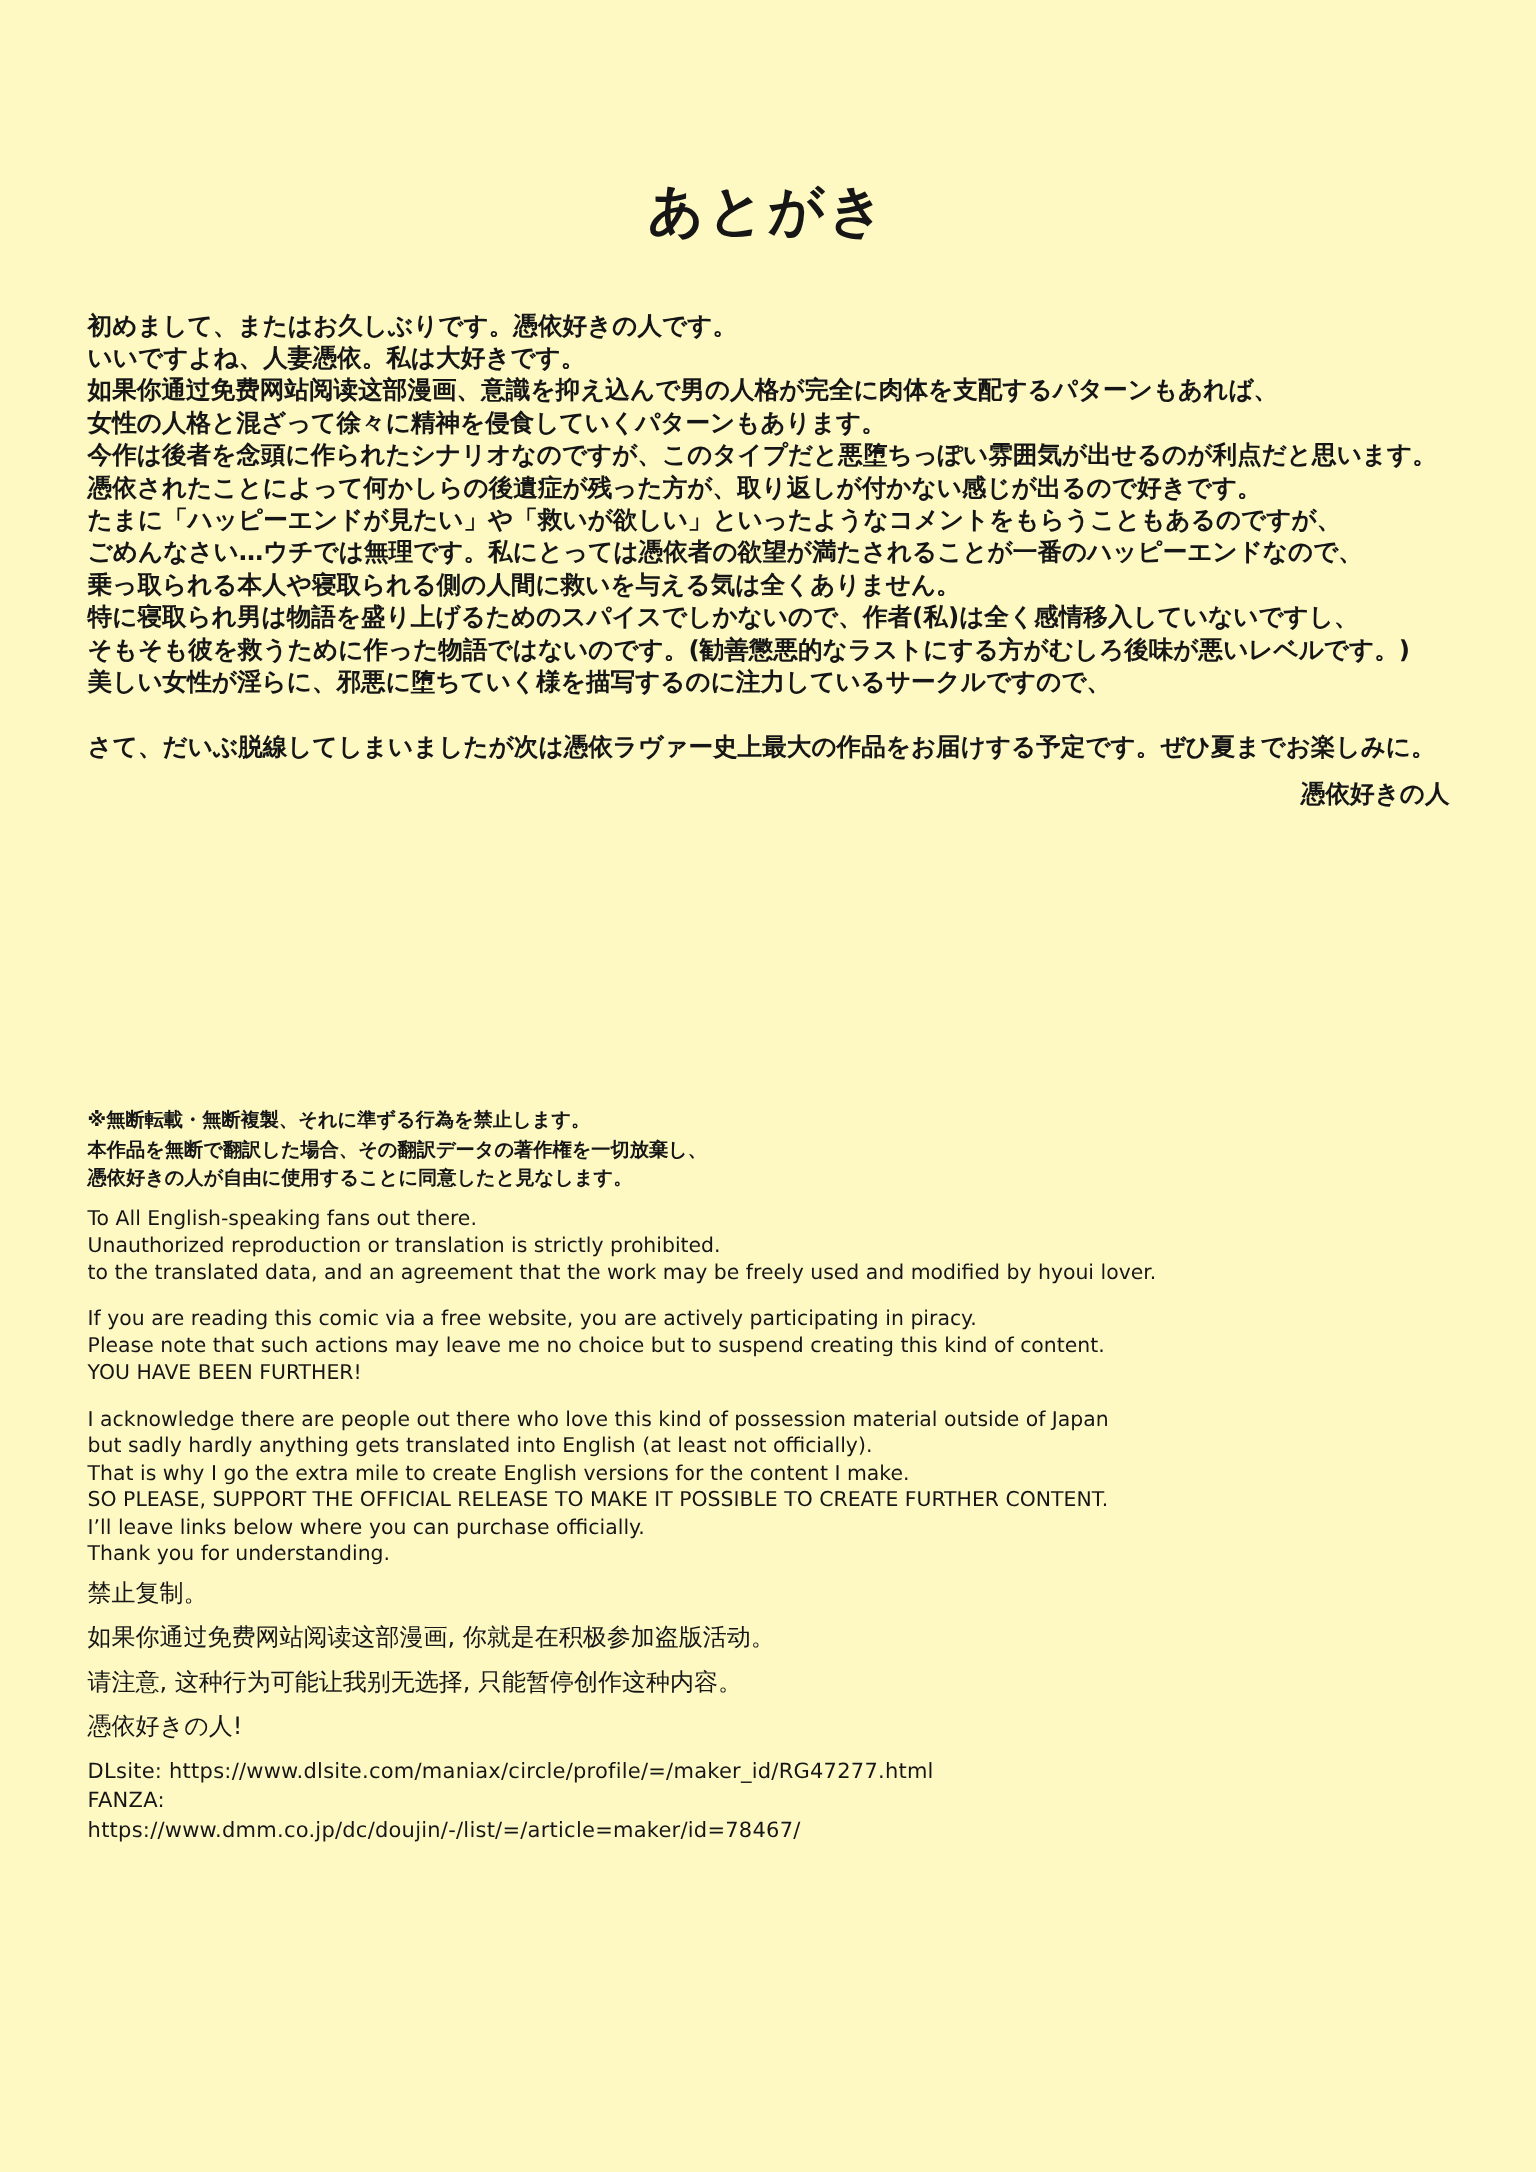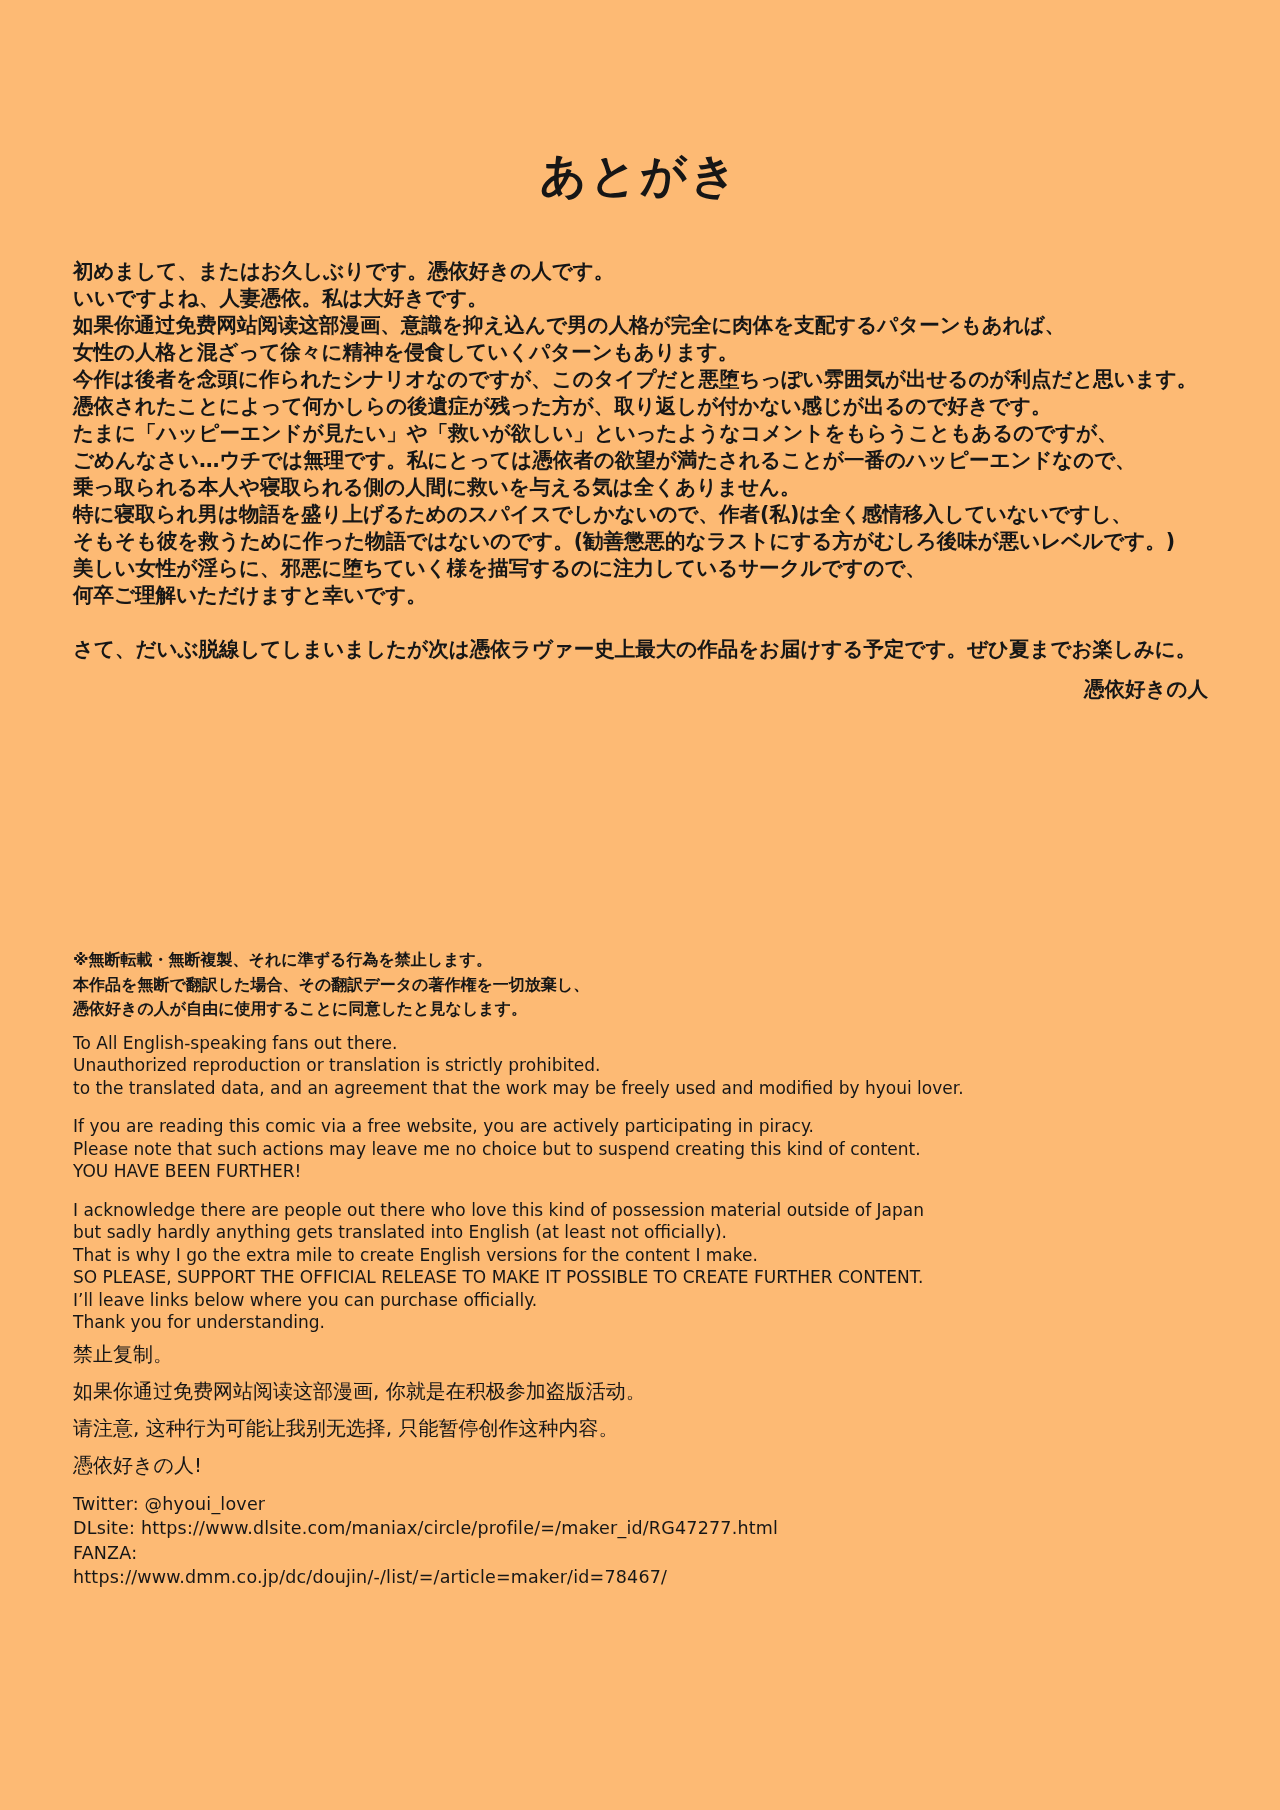--- a/index.html
+++ b/index.html
@@ -1,21 +1,21 @@
 <!DOCTYPE html>
 <html><head>
 <meta charset="utf-8">
 <style>
   html, body { margin: 0; padding: 0; background: #e8e8e8; }
   .page {
     position: relative;
     width: 1280px;
     height: 1810px;
     margin: 0 auto;
-    background: #fdba74;
+    background: #fef9c3;
     color: #161616;
     overflow: hidden;
     font-family: "DejaVu Sans", "Liberation Sans", sans-serif;
   }
   .title {
     margin: 148px 0 0 0;
     text-align: center;
     font-family: "DejaVu Serif", "Liberation Serif", serif;
     font-weight: 700;
     font-size: 46px;
@@ -86,21 +86,20 @@
       <div class="line">如果你通过免费网站阅读这部漫画、意識を抑え込んで男の人格が完全に肉体を支配するパターンもあれば、</div>
       <div class="line">女性の人格と混ざって徐々に精神を侵食していくパターンもあります。</div>
       <div class="line">今作は後者を念頭に作られたシナリオなのですが、このタイプだと悪堕ちっぽい雰囲気が出せるのが利点だと思います。</div>
       <div class="line">憑依されたことによって何かしらの後遺症が残った方が、取り返しが付かない感じが出るので好きです。</div>
       <div class="line">たまに「ハッピーエンドが見たい」や「救いが欲しい」といったようなコメントをもらうこともあるのですが、</div>
       <div class="line">ごめんなさい…ウチでは無理です。私にとっては憑依者の欲望が満たされることが一番のハッピーエンドなので、</div>
       <div class="line">乗っ取られる本人や寝取られる側の人間に救いを与える気は全くありません。</div>
       <div class="line">特に寝取られ男は物語を盛り上げるためのスパイスでしかないので、作者(私)は全く感情移入していないですし、</div>
       <div class="line">そもそも彼を救うために作った物語ではないのです。(勧善懲悪的なラストにする方がむしろ後味が悪いレベルです。)</div>
       <div class="line">美しい女性が淫らに、邪悪に堕ちていく様を描写するのに注力しているサークルですので、</div>
-      <div class="line">何卒ご理解いただけますと幸いです。</div>
       <div class="line"></div>
       <div class="line">さて、だいぶ脱線してしまいましたが次は憑依ラヴァー史上最大の作品をお届けする予定です。ぜひ夏までお楽しみに。</div>
     </div>
 
     <div class="signature">憑依好きの人</div>
 
     <div class="jp-copyright">
       <div class="line">※無断転載・無断複製、それに準ずる行為を禁止します。</div>
       <div class="line">本作品を無断で翻訳した場合、その翻訳データの著作権を一切放棄し、</div>
       <div class="line">憑依好きの人が自由に使用することに同意したと見なします。</div>
@@ -124,20 +123,19 @@
     </div>
 
     <div class="cn-notice">
       <div class="line">禁止复制。</div>
       <div class="line">如果你通过免费网站阅读这部漫画, 你就是在积极参加盗版活动。</div>
       <div class="line">请注意, 这种行为可能让我别无选择, 只能暂停创作这种内容。</div>
       <div class="line">憑依好きの人!</div>
     </div>
 
     <div class="links-block">
-      <div class="line">Twitter: @hyoui_lover</div>
       <div class="line">DLsite: https://www.dlsite.com/maniax/circle/profile/=/maker_id/RG47277.html</div>
       <div class="line">FANZA:</div>
       <div class="line">https://www.dmm.co.jp/dc/doujin/-/list/=/article=maker/id=78467/</div>
     </div>
 
   </div>
 </div>
 
 </body></html>

